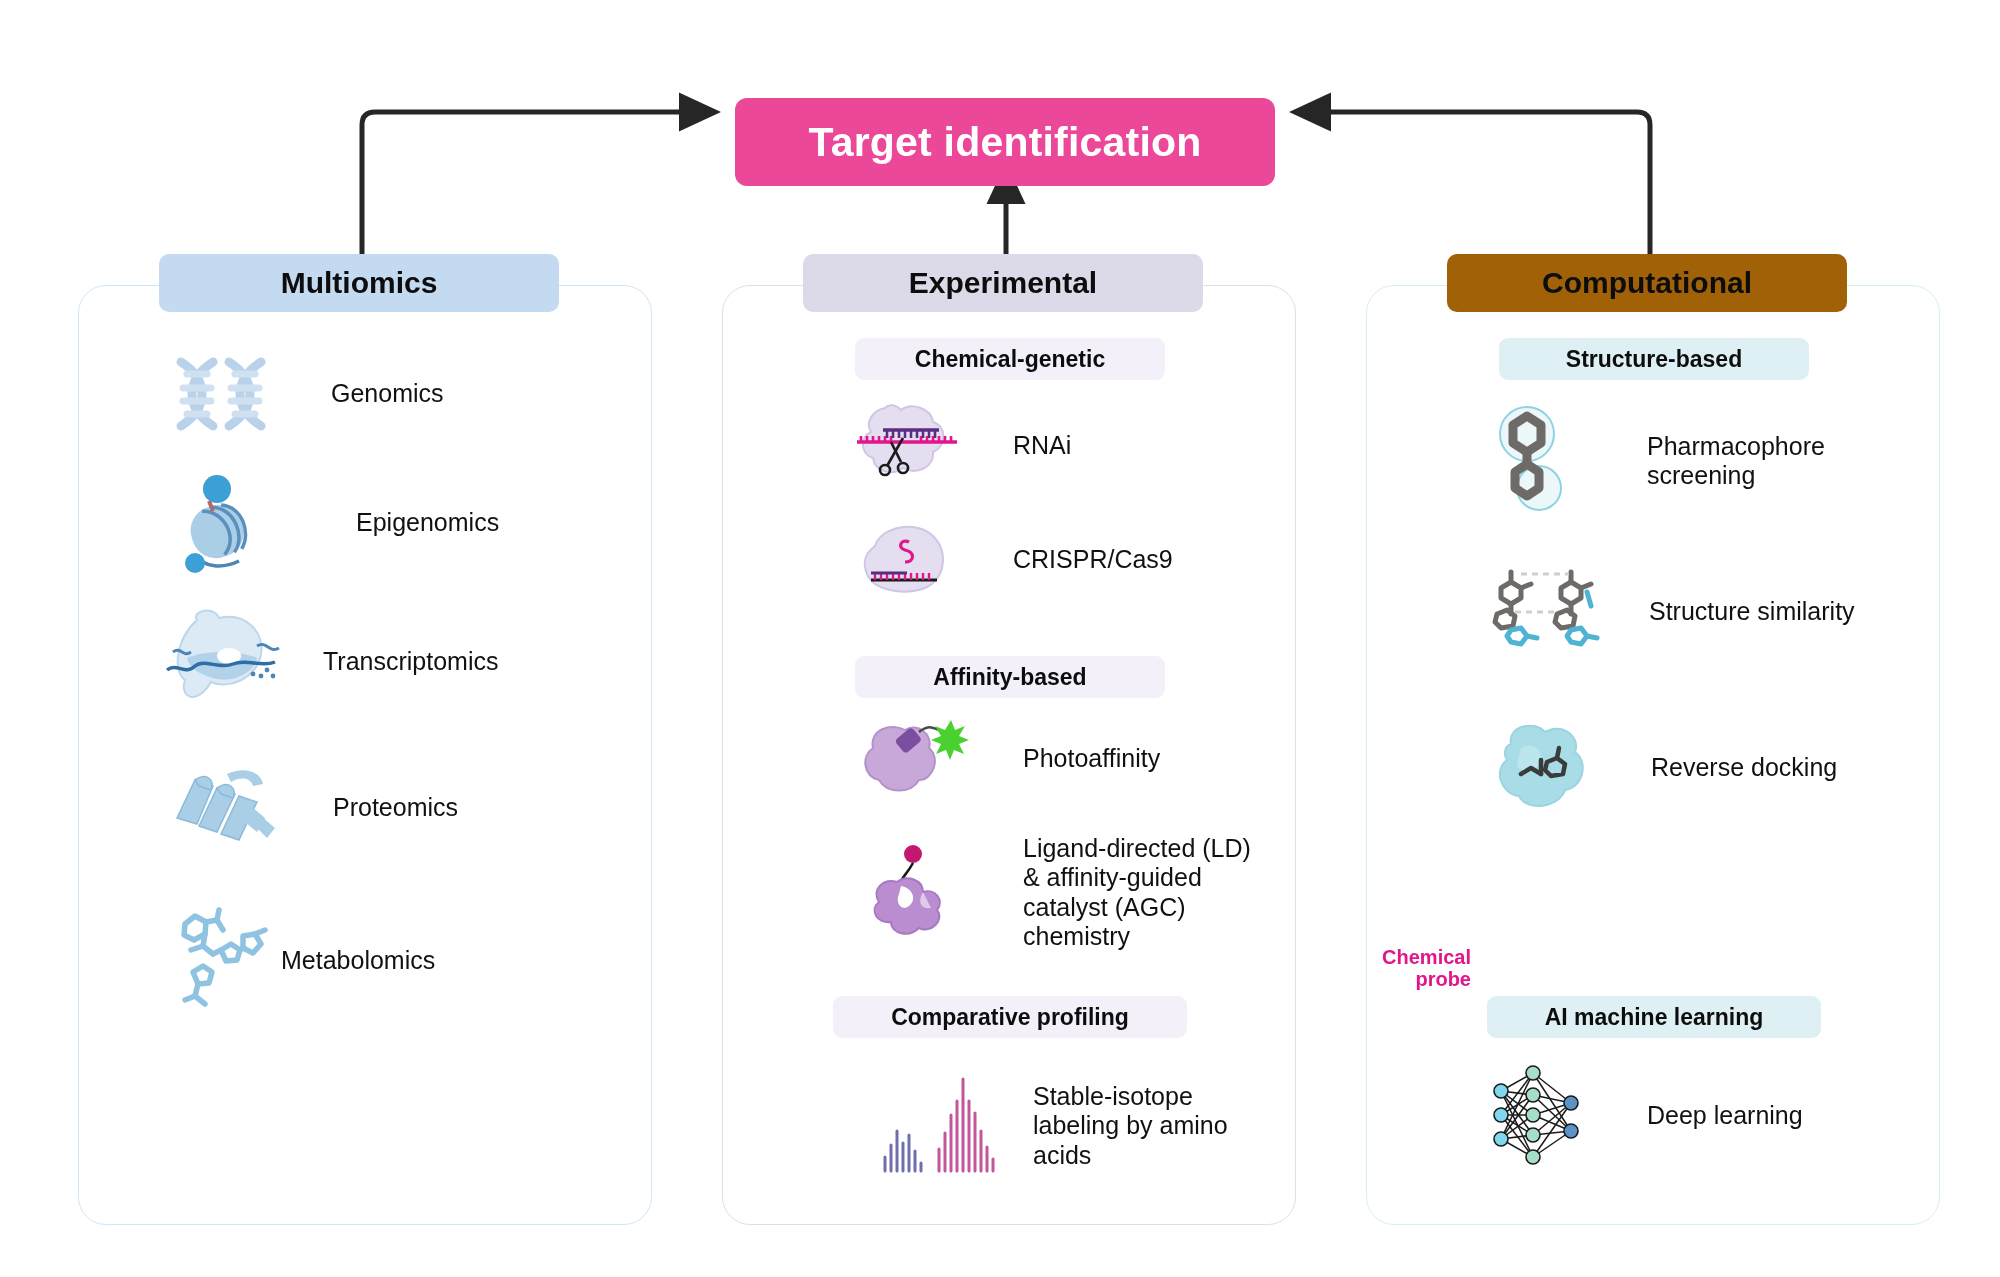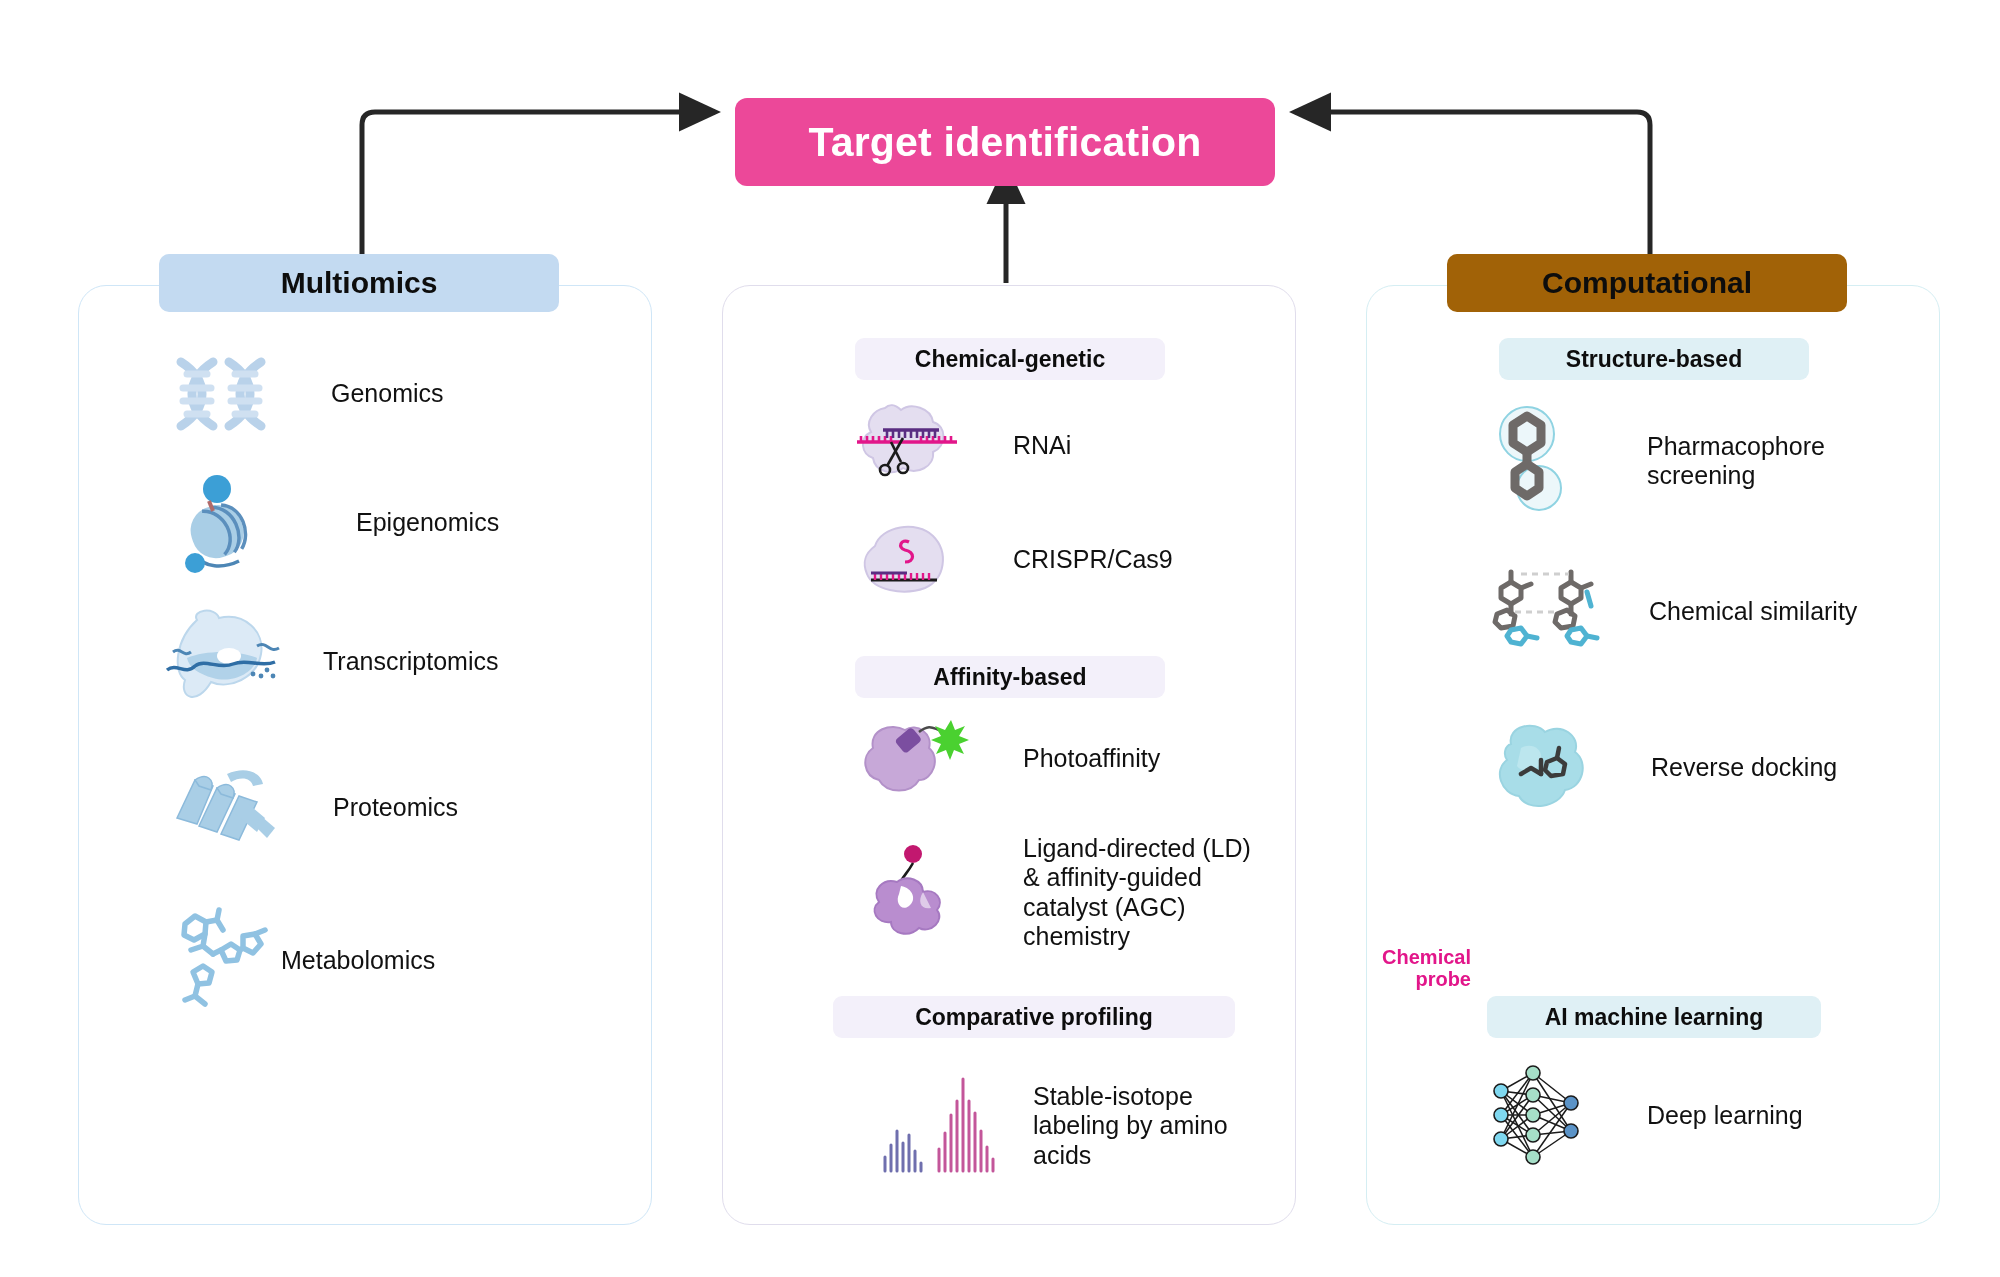--- a/index.html
+++ b/index.html
@@ -258,20 +258,23 @@
             <path d="M29,78 L26,90 L36,98"></path>
             <path d="M26,90 L16,94"></path>
           </g>
         </svg>
       </span>
       <span class="row-label" style="">Metabolomics</span>
     </div>
   </div>
 
   <div class="column col-experimental">
+    <div class="col-header">
+      <span class="col-header-text">Experimental</span>
+    </div>
 
     <div class="subhead exp" style="left:132px; top:52px; width:310px;">
       <span class="subhead-text">Chemical-genetic</span>
     </div>
 
     <div class="row" style="left:128px; top:110px; width:420px;">
       <span class="row-icon">
         <svg width="112" height="100" viewBox="0 0 112 100">
           <path d="M34,12 C22,14 14,26 20,36 C8,42 10,58 22,62 C24,76 42,80 52,72 C66,80 84,70 82,56 C96,50 96,30 82,26 C80,12 60,6 50,14 C44,8 38,8 34,12 Z" fill="#e4def0" stroke="#cfc6e4" stroke-width="2"></path>
           <line x1="6" y1="46" x2="106" y2="46" stroke="#e2168a" stroke-width="3.5"></line>
@@ -366,21 +369,21 @@
           <path d="M62,25 C56,36 50,40 48,48" stroke="#1b1b1b" stroke-width="2.6" fill="none"></path>
           <path d="M46,44 C56,36 72,42 72,54 C84,50 94,62 86,72 C94,82 80,96 68,90 C58,100 40,96 40,84
                    C26,86 18,72 28,64 C20,52 32,40 46,44 Z" fill="#b98dcf" stroke="#a679c1" stroke-width="2"></path>
           <path d="M50,48 C62,50 66,62 58,68 C50,74 44,64 48,56" fill="#ffffff"></path>
           <path d="M72,54 C66,64 70,72 80,70" fill="#ffffff" opacity="0.55"></path>
         </svg>
       </span>
       <span class="row-label" style="margin-left:52px; width:250px;">Ligand-directed (LD) &amp; affinity-guided catalyst (AGC) chemistry</span>
     </div>
 
-    <div class="subhead exp" style="left:110px; top:710px; width:402px;">
+    <div class="subhead exp" style="left:110px; top:710px; width:354px;">
       <span class="subhead-text">Comparative profiling</span>
     </div>
 
     <div class="row" style="left:150px; top:785px; width:420px;">
       <span class="row-icon">
         <svg width="130" height="110" viewBox="0 0 130 110">
           <g stroke="#6f6fae" stroke-width="3" fill="none" stroke-linecap="round">
             <line x1="12" y1="100" x2="12" y2="86"></line>
             <line x1="18" y1="100" x2="18" y2="74"></line>
             <line x1="24" y1="100" x2="24" y2="60"></line>
@@ -456,21 +459,21 @@
             <polygon points="84,64 94,62 100,70 94,78 84,76 80,70"></polygon>
             <path d="M100,70 L110,72"></path>
             <path d="M100,26 L104,40"></path>
           </g>
           <g stroke="#cfcfcf" stroke-width="3" stroke-dasharray="6 5">
             <line x1="34" y1="8" x2="82" y2="8"></line>
             <line x1="28" y1="46" x2="72" y2="46"></line>
           </g>
         </svg>
       </span>
-      <span class="row-label" style="margin-left:42px;">Chemical similarity</span>
+      <span class="row-label" style="margin-left:42px;">Structure similarity</span>
     </div>
 
     <div class="row" style="left:120px; top:432px; width:440px;">
       <span class="row-icon">
         <svg width="118" height="100" viewBox="0 0 118 100">
           <path d="M24,26 C20,8 48,2 58,14 C74,4 94,18 88,34 C102,44 96,70 78,72 C72,90 40,94 32,78 C14,76 6,52 20,42 C16,36 18,28 24,26 Z" fill="#a8dde8" stroke="#9ad4e1" stroke-width="2"></path>
           <path d="M34,30 C44,24 56,30 54,42 C52,54 36,56 30,48" fill="#bce6ee"></path>
           <g stroke="#3b3b3b" stroke-width="4.5" fill="none" stroke-linecap="round" stroke-linejoin="round">
             <path d="M34,56 L44,50 L54,56"></path>
             <path d="M54,42 L54,56"></path>

